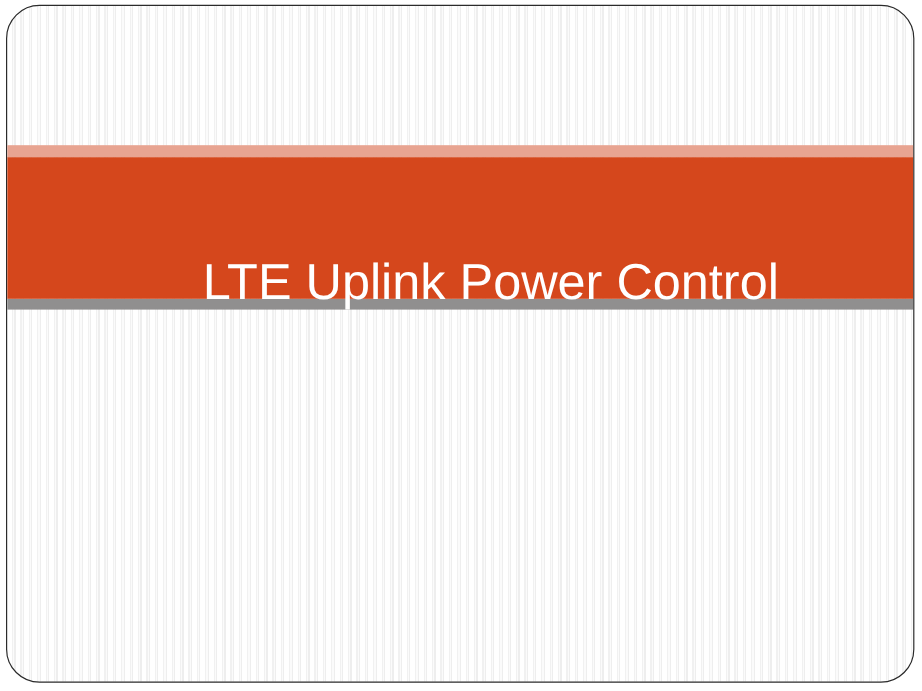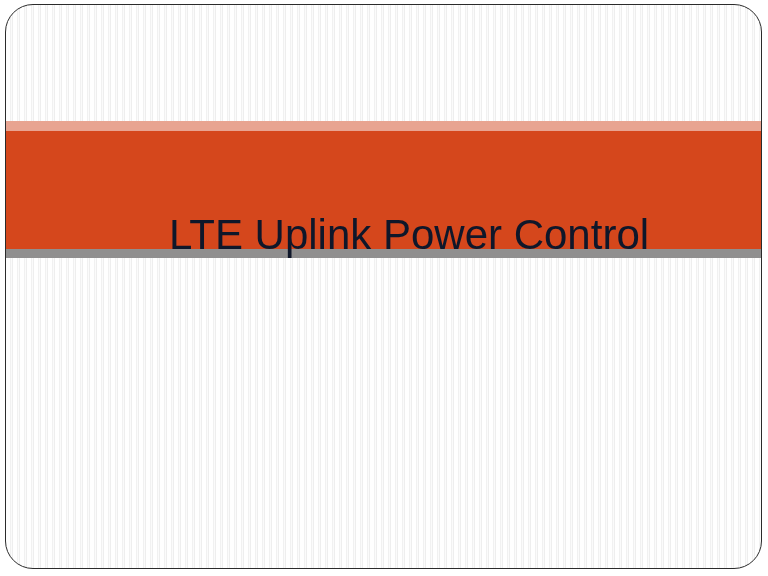--- a/index.html
+++ b/index.html
@@ -75,21 +75,21 @@
 
   .slide-title {
     position: absolute;
     left: 163px;
     bottom: -7px;
     margin: 0;
     font-family: "Liberation Sans", sans-serif;
     font-size: 42px;
     font-weight: 400;
     line-height: 1;
-    color: #0f172a;
+    color: #ffffff;
     letter-spacing: 0px;
     white-space: nowrap;
     z-index: 3;
   }
 </style>
 </head>
 <body>
 
 <div class="slide-stage">
 

